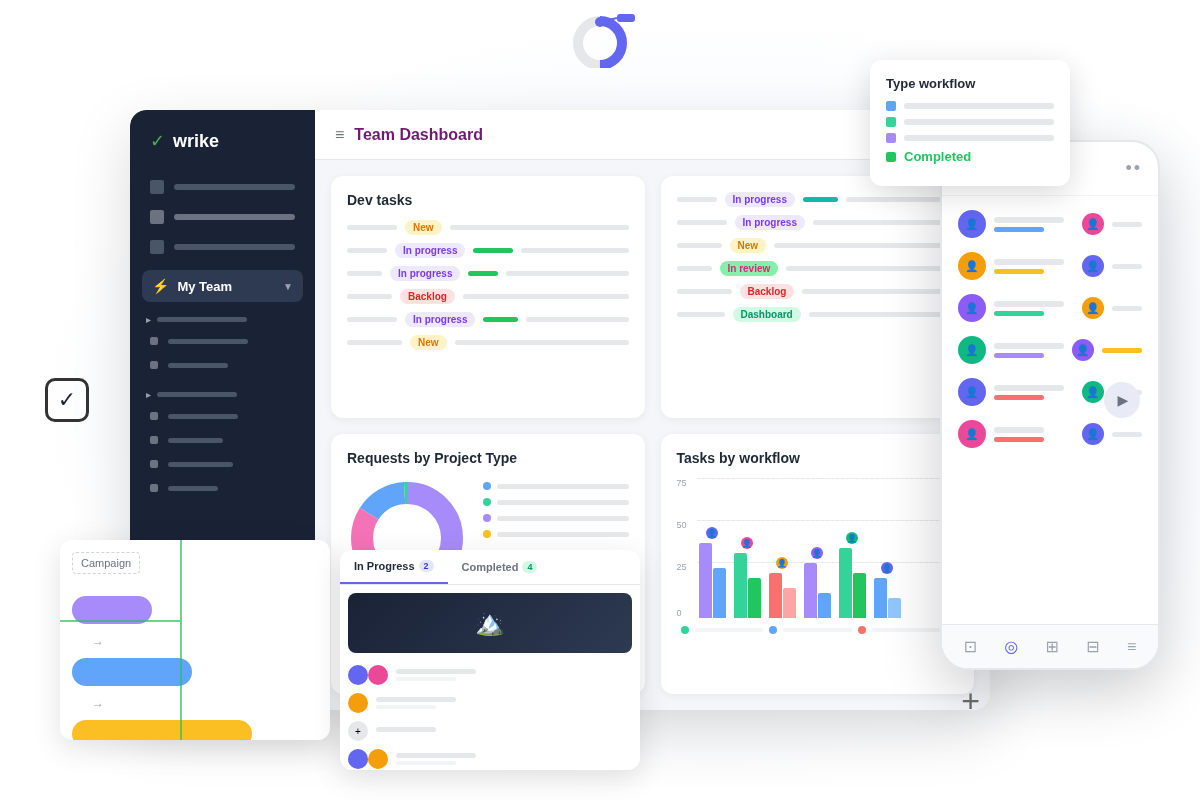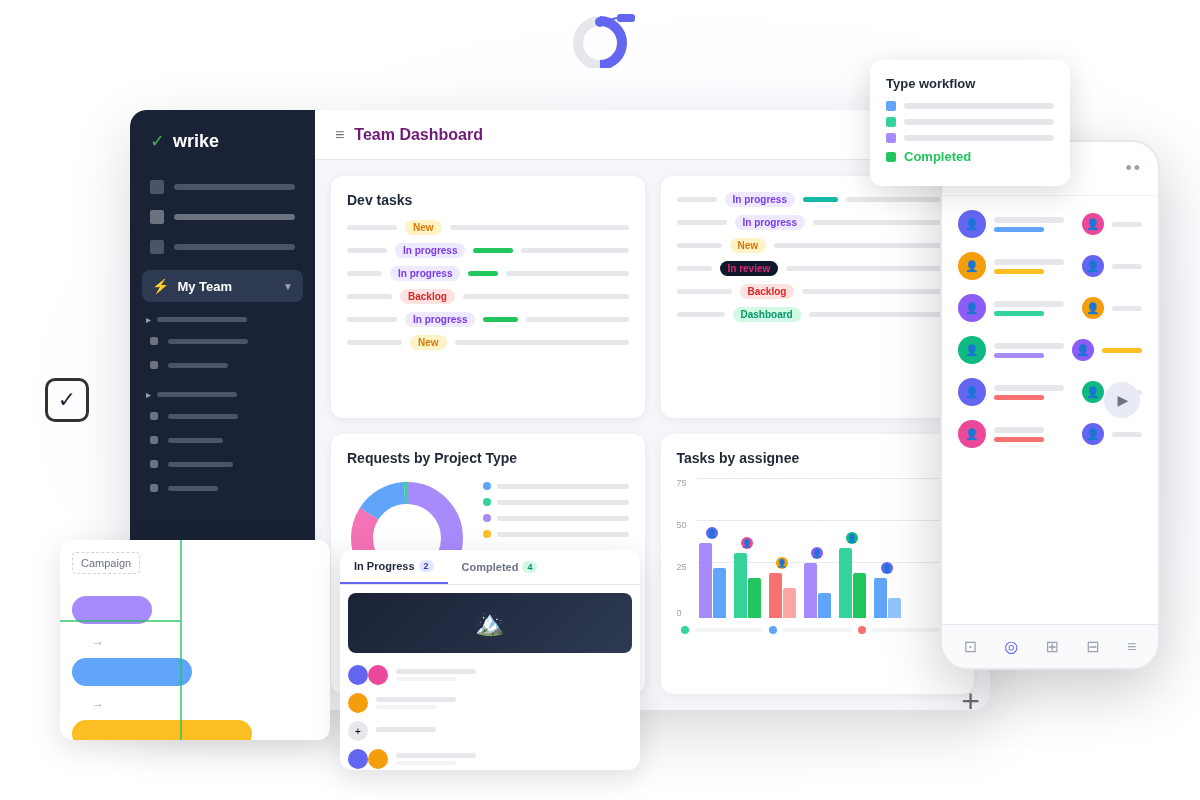--- a/index.html
+++ b/index.html
@@ -307,21 +307,21 @@
       border-radius: 12px;
       font-size: 10px;
       font-weight: 600;
       white-space: nowrap;
       flex-shrink: 0;
     }
 
     .badge-new { background: #fef3c7; color: #d97706; }
     .badge-inprogress { background: #ede9fe; color: #7c3aed; }
     .badge-backlog { background: #fee2e2; color: #dc2626; }
-    .badge-review { background: #0f172a; color: #db2777; }
+    .badge-review { background: #86efac; color: #db2777; }
     .badge-approved { background: #d1fae5; color: #059669; }
 
     .task-bar {
       height: 5px;
       border-radius: 3px;
       flex: 1;
     }
     .bar-green { background: #22c55e; }
     .bar-teal { background: #14b8a6; }
 
@@ -863,21 +863,21 @@
           <div style="flex:1; height:4px; background:#f3f4f6; border-radius:2px;"></div>
           <div class="dot-indicator" style="background:#60a5fa;"></div>
           <div style="flex:1; height:4px; background:#f3f4f6; border-radius:2px;"></div>
           <div class="dot-indicator" style="background:#f87171;"></div>
           <div style="flex:1; height:4px; background:#f3f4f6; border-radius:2px;"></div>
           <div class="dot-indicator" style="background:#fbbf24;"></div>
         </div>
       </div>
 
       <div class="card">
-        <div class="card-title">Tasks by assignee</div>
+        <div class="card-title">Tasks by workflow</div>
         <div style="position:relative; height:140px;">
 
           <span style="position:absolute; left:0; top:0; font-size:9px; color:#9ca3af;">75</span>
           <span style="position:absolute; left:0; top:30%; font-size:9px; color:#9ca3af;">50</span>
           <span style="position:absolute; left:0; top:60%; font-size:9px; color:#9ca3af;">25</span>
           <span style="position:absolute; left:0; bottom:0; font-size:9px; color:#9ca3af;">0</span>
 
           <div style="position:absolute; left:20px; right:0; top:0; height:1px; background:#f0f0f0; border-top: 1px dashed #e5e7eb;"></div>
           <div style="position:absolute; left:20px; right:0; top:30%; height:1px; background:#f0f0f0; border-top: 1px dashed #e5e7eb;"></div>
           <div style="position:absolute; left:20px; right:0; top:60%; height:1px; background:#f0f0f0; border-top: 1px dashed #e5e7eb;"></div>

